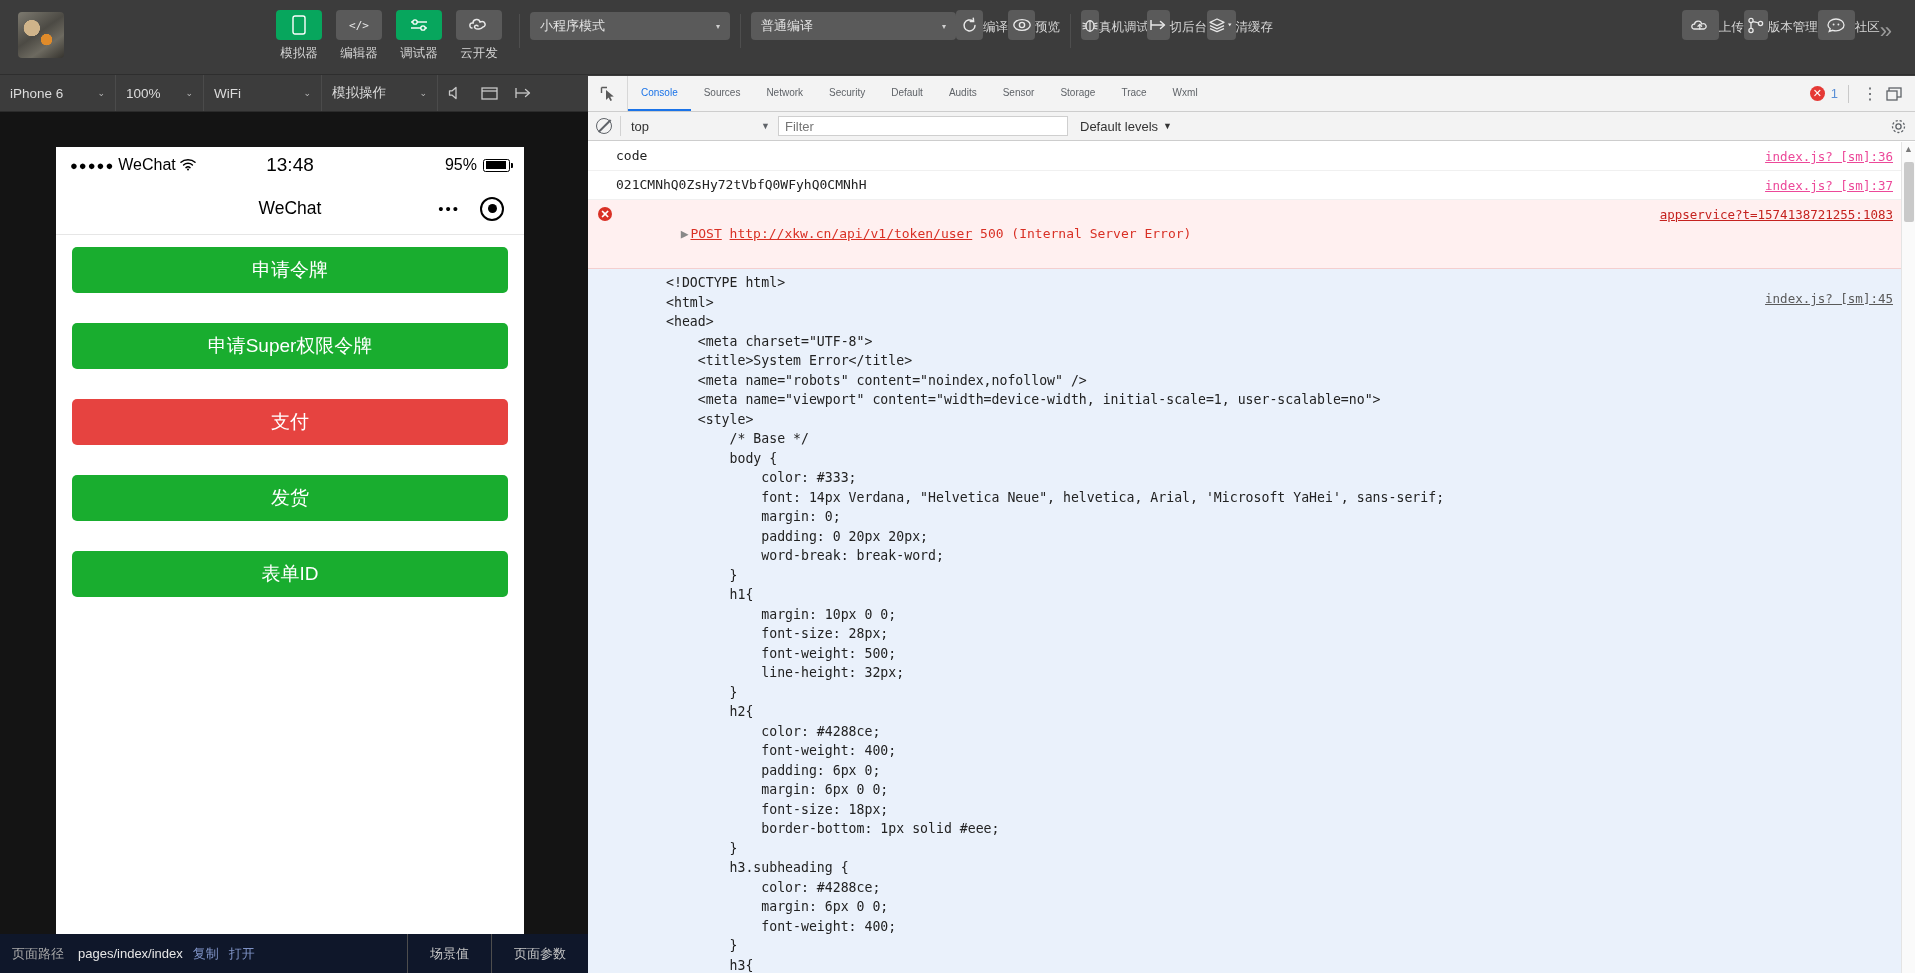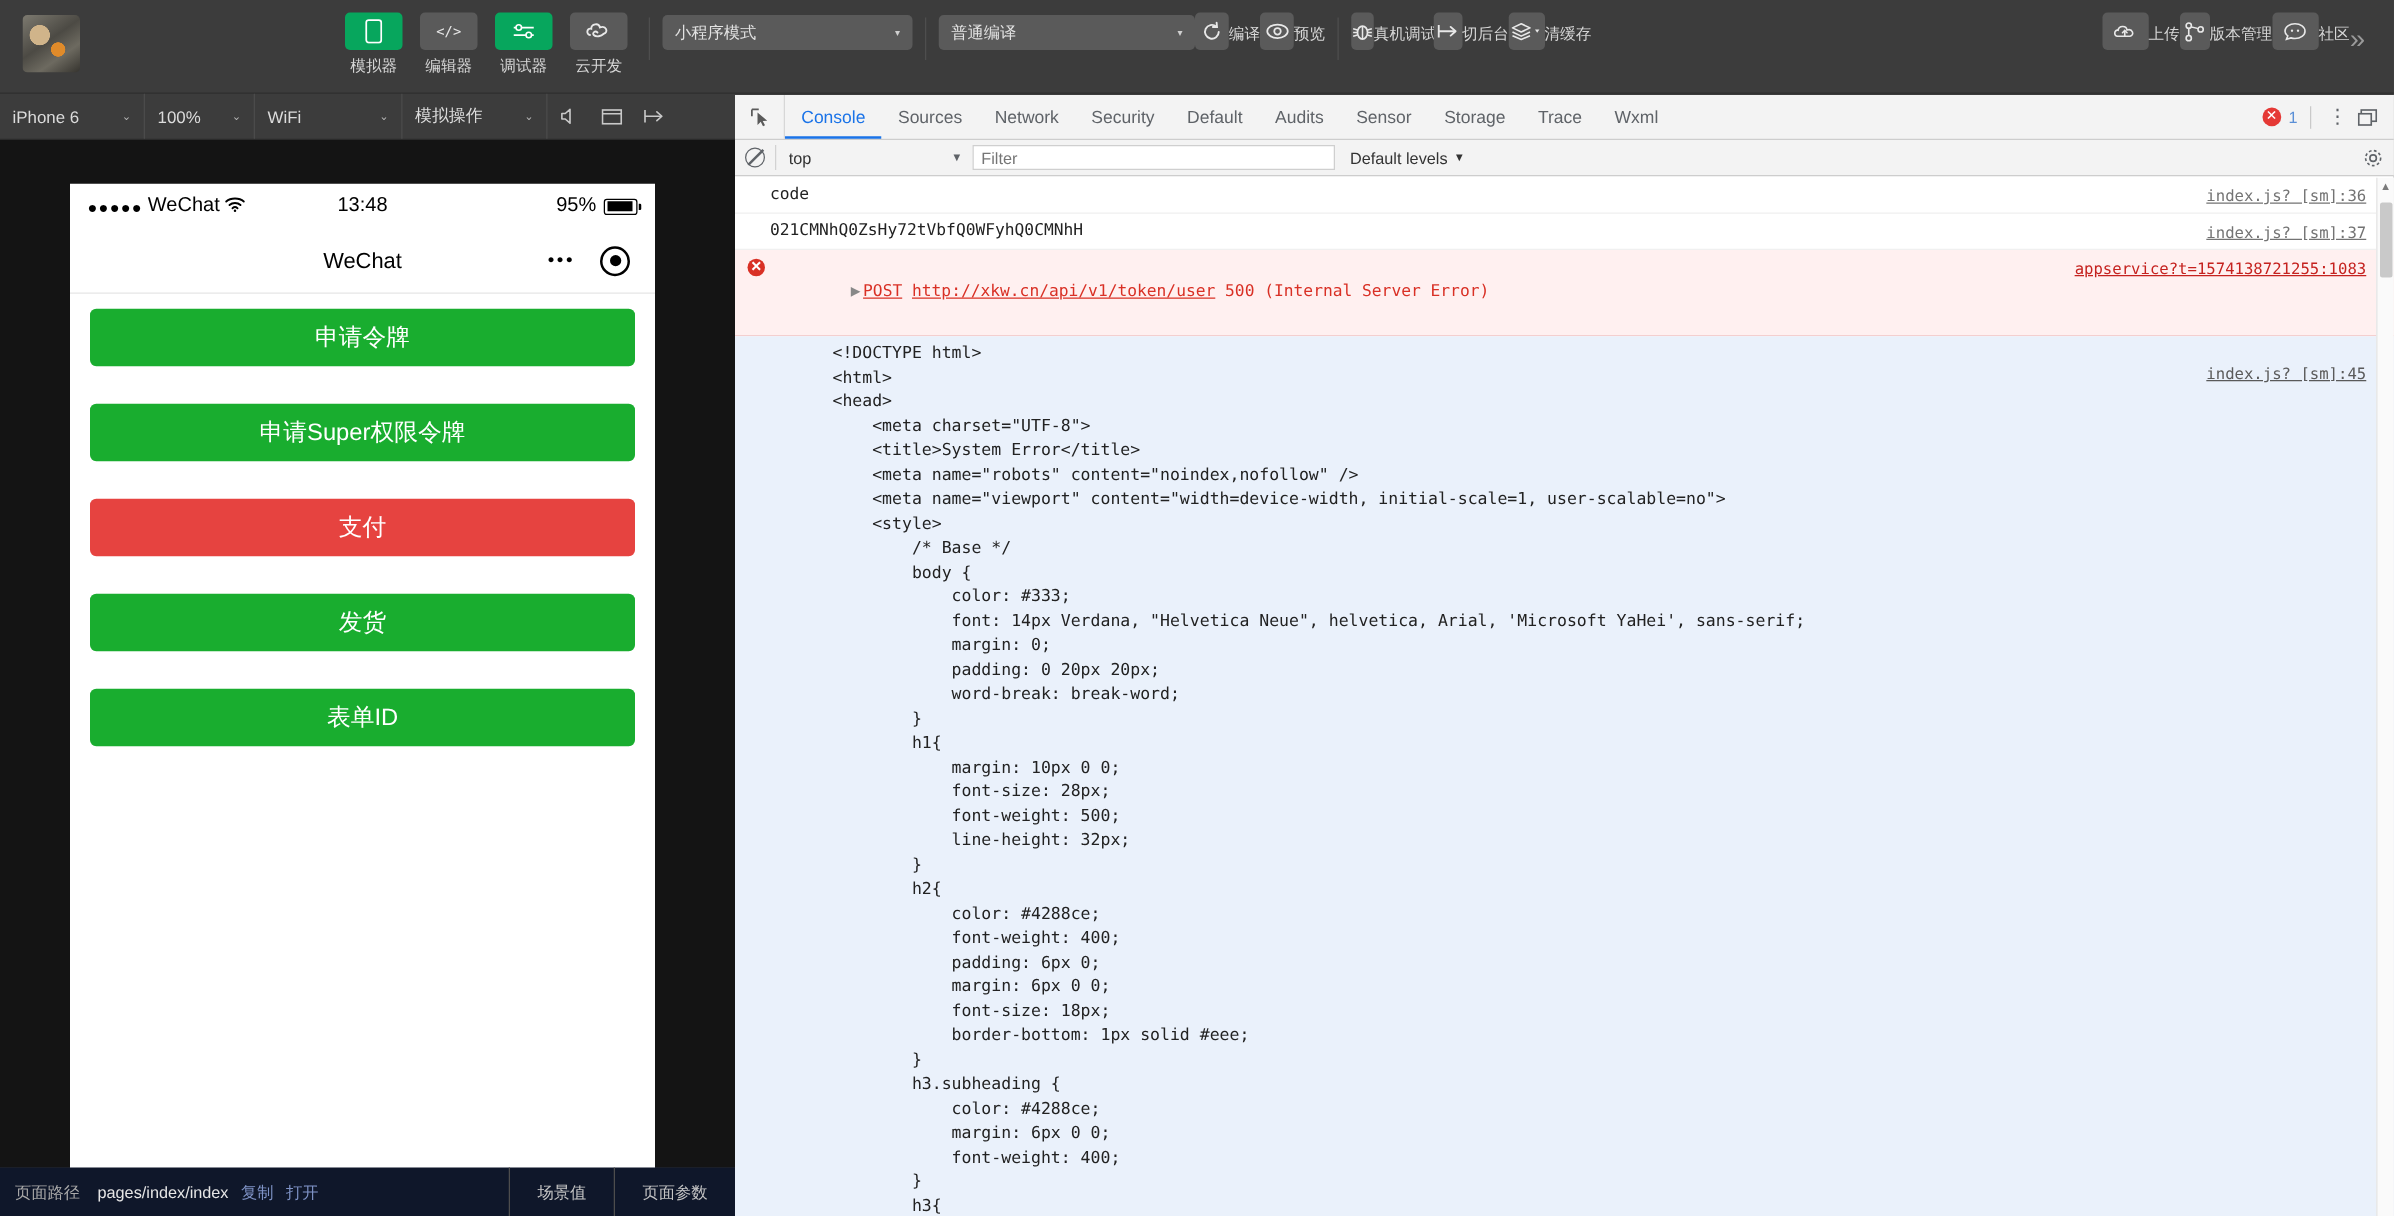--- a/index.html
+++ b/index.html
@@ -93,21 +93,21 @@
     position: absolute; left: 56px; top: 35px; width: 468px; height: 795px;
     background: #ffffff;
   }
   .st-bar {
     height: 36px; display: flex; align-items: center; padding: 0 14px;
     font-size: 16px; color: #000; position: relative;
   }
   .st-left { display: flex; align-items: center; gap: 4px; }
   .dots5 { letter-spacing: 1px; font-size: 13px; }
   .st-center {
-    position: absolute; left: 0; right: 0; text-align: center; font-size: 16px;
+    position: absolute; left: 0; right: 0; text-align: center; font-size: 19px;
   }
   .st-right { margin-left: auto; display: flex; align-items: center; gap: 6px; }
   .batt {
     width: 27px; height: 13px; border: 1.6px solid #000; border-radius: 2.5px;
     position: relative; padding: 1.5px;
   }
   .batt::after {
     content: ""; position: absolute; right: -4px; top: 3.5px;
     width: 2.5px; height: 5px; background: #000; border-radius: 0 1px 1px 0;
   }
@@ -158,21 +158,21 @@
   #dt-tabs {
     height: 36px; background: #f3f3f3; border-bottom: 1px solid #cdcdcd;
     display: flex; align-items: stretch;
   }
   .dt-cursor {
     width: 40px; display: flex; align-items: center; justify-content: center;
     border-right: 1px solid #d7d7d7; color: #5a5a5a;
   }
   .dt-tab {
     padding: 0 13px; display: flex; align-items: center;
-    font-size: 14px; color: #5f6368; border-bottom: 2px solid transparent;
+    font-size: 10px; color: #5f6368; border-bottom: 2px solid transparent;
     cursor: default; white-space: nowrap;
   }
   .dt-tab.active { color: #1a73e8; border-bottom-color: #1a73e8; }
   .dt-right { margin-left: auto; display: flex; align-items: center; padding-right: 10px; gap: 2px; }
   .err-badge { display: flex; align-items: center; gap: 6px; font-size: 13px; color: #5a8fd6; }
   .err-dot {
     width: 15px; height: 15px; border-radius: 50%; background: #e53935;
     color: #fff; font-size: 11px; display: flex; align-items: center;
     justify-content: center; line-height: 1;
   }
@@ -215,21 +215,21 @@
   .cline {
     position: relative; display: flex; align-items: flex-start;
     font-family: "DejaVu Sans Mono", monospace;
     font-size: 13px; line-height: 20px;
     border-bottom: 1px solid #f0f0f0;
     padding: 4px 0 4px 0; min-height: 28px;
   }
   .cline .body { padding-left: 28px; color: #222; white-space: pre; }
   .cline .src {
     position: absolute; right: 22px; top: 5px;
-    color: #737373; text-decoration: underline; font-size: 12.5px;
+    color: #ec4899; text-decoration: underline; font-size: 12.5px;
     font-family: "DejaVu Sans Mono", monospace;
   }
   .cline.error { background: #fff0f0; border-bottom-color: #f4cfcf; }
   .cline.error .body { color: #d93025; padding-left: 8px; }
   .err-circle {
     width: 14px; height: 14px; border-radius: 50%; background: #d93025;
     color: #fff; font-size: 11px; font-weight: bold; line-height: 14px;
     text-align: center; margin: 3px 6px 0 10px; flex: none;
     font-family: "Liberation Sans", sans-serif;
   }

